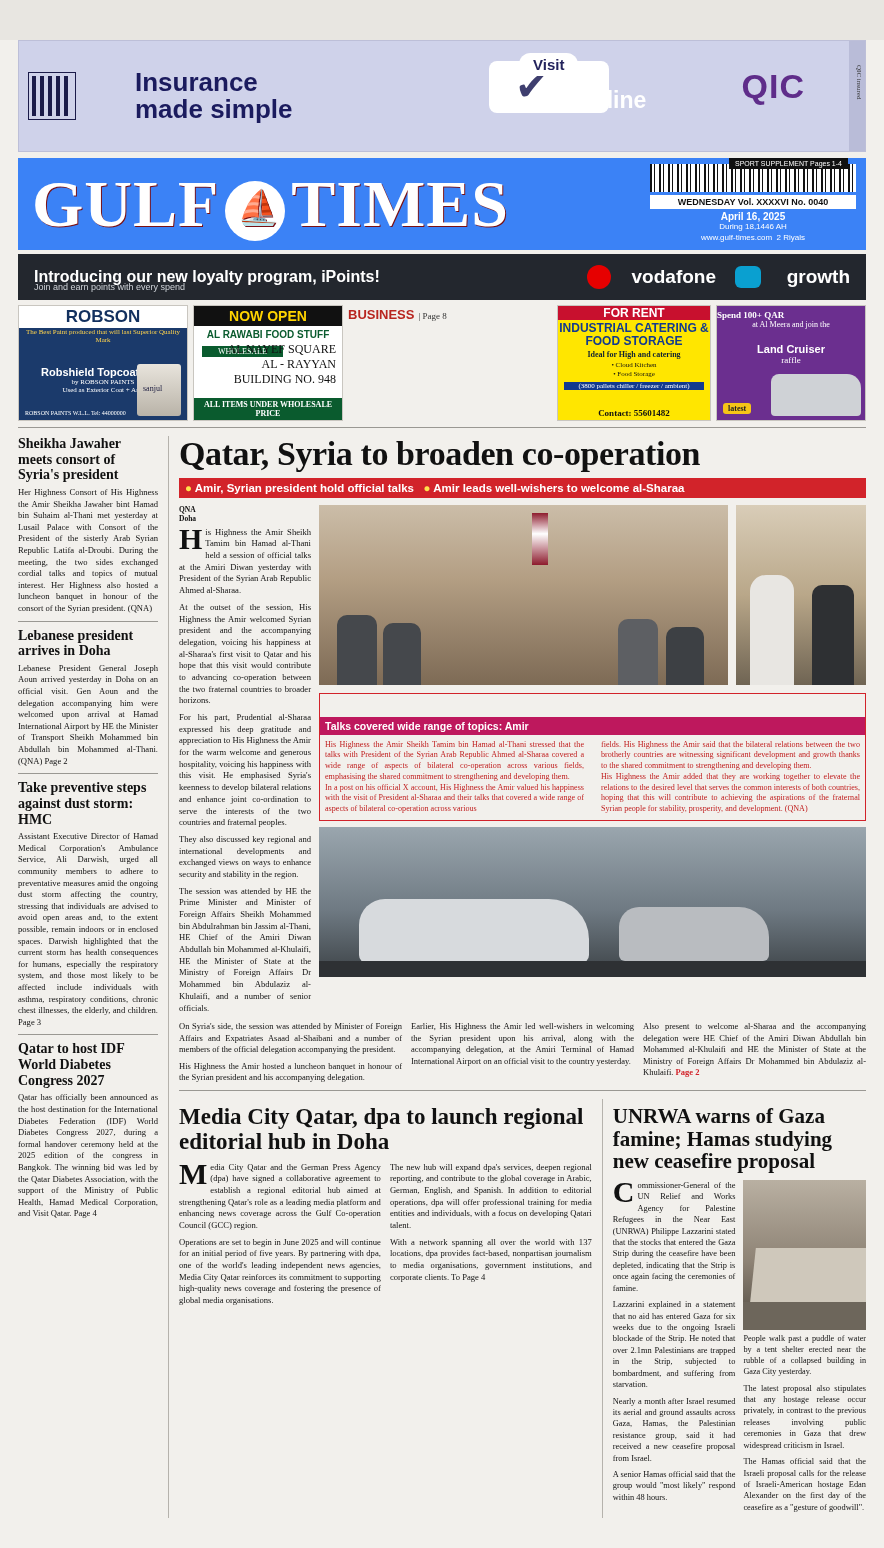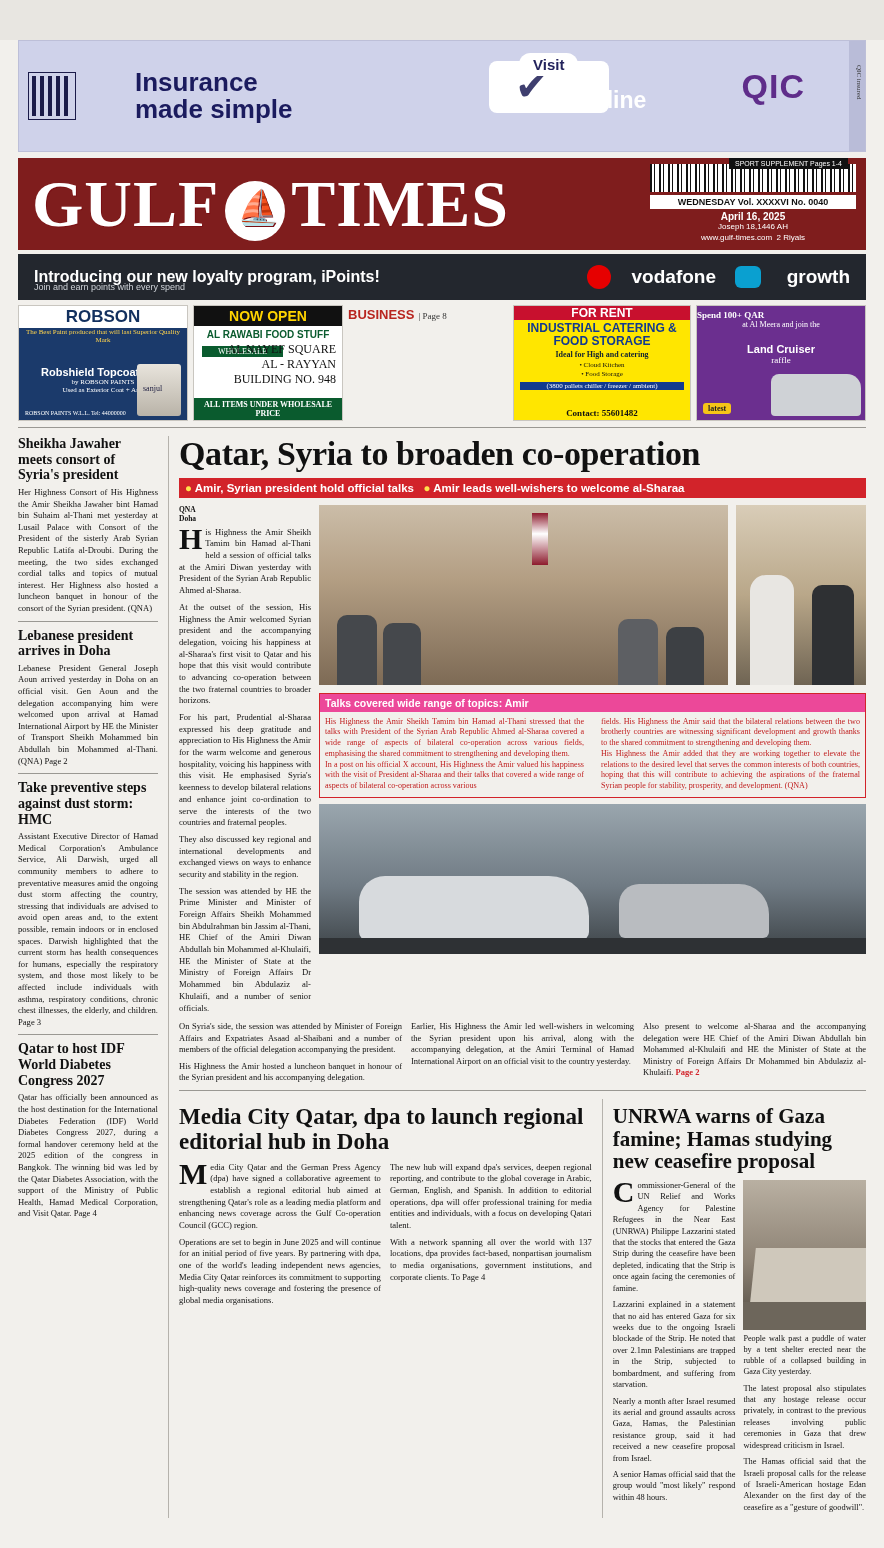--- a/index.html
+++ b/index.html
@@ -25,21 +25,21 @@
   .topad .ins { margin-left:60px; font-family:"Liberation Sans",sans-serif; font-weight:bold; font-size:26px; color:#1b1b5e; line-height:1.05; }
   .topad .check { position:absolute; left:470px; top:20px; width:120px; height:52px; background:#fff; border-radius:8px; }
   .topad .check:after { content:"✔"; position:absolute; left:26px; top:2px; font-size:40px; color:#3f3f6f; }
   .topad .visit { position:absolute; left:500px; top:12px; background:#fff; border-radius:14px; padding:3px 14px; font-family:"Liberation Sans",sans-serif; font-size:15px; font-weight:bold; color:#23235c; }
   .topad .url { position:absolute; left:520px; top:46px; font-family:"Liberation Sans",sans-serif; font-size:23px; font-weight:bold; color:#ffffff; }
   .topad .qic { position:absolute; right:60px; top:26px; font-family:"Liberation Sans",sans-serif; font-size:34px; font-weight:bold; color:#5f2d8a; letter-spacing:1px;}
   .topad .side { position:absolute; right:0; top:0; bottom:0; width:16px; background:#b9bcd8; }
   .topad .sidetxt { position:absolute; right:2px; top:24px; font-size:7px; writing-mode:vertical-rl; color:#333; }
 
   
-  .masthead { margin-top:6px; background:#7f1d1d; height:92px; position:relative; display:flex; align-items:center; }
+  .masthead { margin-top:6px; background:#3b82f6; height:92px; position:relative; display:flex; align-items:center; }
   .masthead .logo { color:#fff; font-family:"Liberation Serif",serif; font-weight:bold; font-size:66px; letter-spacing:1px; margin-left:14px; text-shadow:1px 1px 0 #7a1014; }
   .masthead .dhow { display:inline-block; width:60px; height:60px; border-radius:50%; background:#fff; position:relative; vertical-align:middle; margin:0 6px; }
   .masthead .dhow:before { content:"⛵"; position:absolute; left:12px; top:6px; font-size:34px; color:#1b1b1b; }
   .masthead .rightbox { position:absolute; right:10px; top:6px; width:206px; height:80px; color:#fff; font-family:"Liberation Sans",sans-serif; text-align:center; }
   .masthead .barcode { height:28px; background:repeating-linear-gradient(90deg,#111 0 2px,#fff 2px 4px, #111 4px 5px, #fff 5px 9px); margin:0 0 3px 0; }
   .masthead .dt { background:#fff; color:#111; font-size:9px; font-weight:bold; padding:2px 0; }
   .masthead .d2 { font-size:10px; font-weight:bold; margin-top:2px; }
   .masthead .d3 { font-size:8px; }
   .masthead .d4 { font-size:8px; margin-top:2px;}
   .corner { position:absolute; right:8px; top:-6px; background:#111; color:#fff; font-size:7px; padding:2px 6px; transform:rotate(0deg); }
@@ -70,21 +70,21 @@
   .ad2 .nm { font-family:"Liberation Sans",sans-serif; font-weight:bold; font-size:10px; text-align:center; color:#0a5b2e; margin-top:3px;}
   .ad2 .ws { position:absolute; left:8px; top:40px; font-size:8px; background:#0a5b2e; color:#fff; padding:1px 16px;}
   .ad2 .addr { position:absolute; right:6px; top:36px; font-size:12px; text-align:right; line-height:1.25;margin-left:10px; }
   .ad2 .bot { position:absolute; left:0; right:0; bottom:0; background:#0a5b2e; color:#fff; font-size:8px; text-align:center; padding:2px 0; font-weight:bold;}
 
   .ad3 { width:160px; background:#f2f0ec; border:none; }
   .ad3 .biz { font-family:"Liberation Sans",sans-serif; font-weight:bold; font-size:13px; color:#b8251f; }
   .ad3 .pg { font-size:9px; color:#333; }
   .ad3 .hl { font-size:15px; line-height:1.12; margin-top:4px; }
 
-  .ad4 { width:178px; background:#ffe600; }
+  .ad4 { width:154px; background:#ffe600;margin-left:44px; }
   .ad4 .r1 { background:#c8102e; color:#fff; font-family:"Liberation Sans",sans-serif; font-weight:bold; font-size:12px; text-align:center; }
   .ad4 .r2 { font-family:"Liberation Sans",sans-serif; font-weight:bold; font-size:12px; text-align:center; color:#123a8f; line-height:1.1; margin-top:2px;}
   .ad4 .r3 { font-size:8px; text-align:center; color:#123; margin-top:2px; font-weight:bold;}
   .ad4 .r4 { font-size:7px; text-align:center; line-height:1.3; margin-top:2px;}
   .ad4 .r5 { font-size:7px; text-align:center; background:#123a8f; color:#fff; margin:2px 6px;}
   .ad4 .r6 { position:absolute; bottom:2px; left:0; right:0; text-align:center; font-size:9px; font-weight:bold; }
 
   .ad5 { flex:1; background:#6b2f8f; color:#fff; }
   .ad5 .t { font-size:9px; text-align:left; margin-top:4px; font-weight:bold;}
   .ad5 .t2 { font-size:8px; text-align:center; }
@@ -115,21 +115,21 @@
   .photo { background:#8d9aa6; position:relative; overflow:hidden; }
   .photo.meeting { flex:1; height:180px;
     background:linear-gradient(180deg,#cbbda8 0%,#b49f84 40%,#7d6a55 100%); }
   .photo.portrait { width:130px; height:180px;
     background:linear-gradient(180deg,#d9cdb8 0%,#b9a789 50%,#6f6453 100%); }
   .photo.car { width:100%; height:150px; background:linear-gradient(180deg,#9aa6ae 0%,#6f7a83 55%,#3c4246 100%); }
   .photo.gaza { width:100%; height:150px; background:linear-gradient(180deg,#b9b0a2 0%,#8d8274 55%,#4e483f 100%); }
   .photo .fig { position:absolute; bottom:0; background:#45484c; border-radius:10px 10px 0 0; }
 
   .box-red { border:1px solid #d2232a; margin-top:8px; }
-  .box-red .bh { background:#ec4899; color:#fff; font-family:"Liberation Sans",sans-serif; font-weight:bold; font-size:10.5px; padding:3px 5px; }
+  .box-red .bh { background:#be185d; color:#fff; font-family:"Liberation Sans",sans-serif; font-weight:bold; font-size:10.5px; padding:3px 5px;margin-top:23px; }
   .box-red .bb { display:flex; gap:17px; padding:5px; font-size:8.1px; line-height:1.33; text-align:justify; color:#c02020; }
   .box-red .bb .c { flex:1; }
 
   .twocol { column-count:2; column-gap:9px; font-size:8.6px; line-height:1.36; text-align:justify; }
   .threecol { column-count:3; column-gap:9px; font-size:8.5px; line-height:1.36; text-align:justify; }
 
   .sec-head { font-size:23px; font-weight:bold; line-height:1.08; margin-top:6px; }
   .sec-head.small { font-size:21px; }
   .red { color:#d2232a; font-weight:bold; }
   .caption { font-size:8.2px; line-height:1.33; text-align:justify; margin-top:4px; }
@@ -157,21 +157,21 @@
 
   <div class="masthead">
     <div class="logo">
       <span>GULF</span><span class="dhow"></span><span>TIMES</span>
     </div>
     <div class="rightbox">
       <div class="corner">SPORT SUPPLEMENT Pages 1-4</div>
       <div class="barcode"></div>
       <div class="dt">WEDNESDAY Vol. XXXXVI No. 0040</div>
       <div class="d2">April 16, 2025</div>
-      <div class="d3">Joseph 18,1446 AH</div>
+      <div class="d3">During 18,1446 AH</div>
       <div class="d4"><span>www.gulf-times.com</span> &nbsp;<span>2 Riyals</span></div>
     </div>
   </div>
 
   <div class="vodastrip">
     <div class="t1">Introducing our new loyalty program, iPoints!</div>
     <div class="t2">Join and earn points with every spend</div>
     <div class="vodmark"></div>
     <div class="vod">vodafone</div>
     <div class="ipmark"></div>

